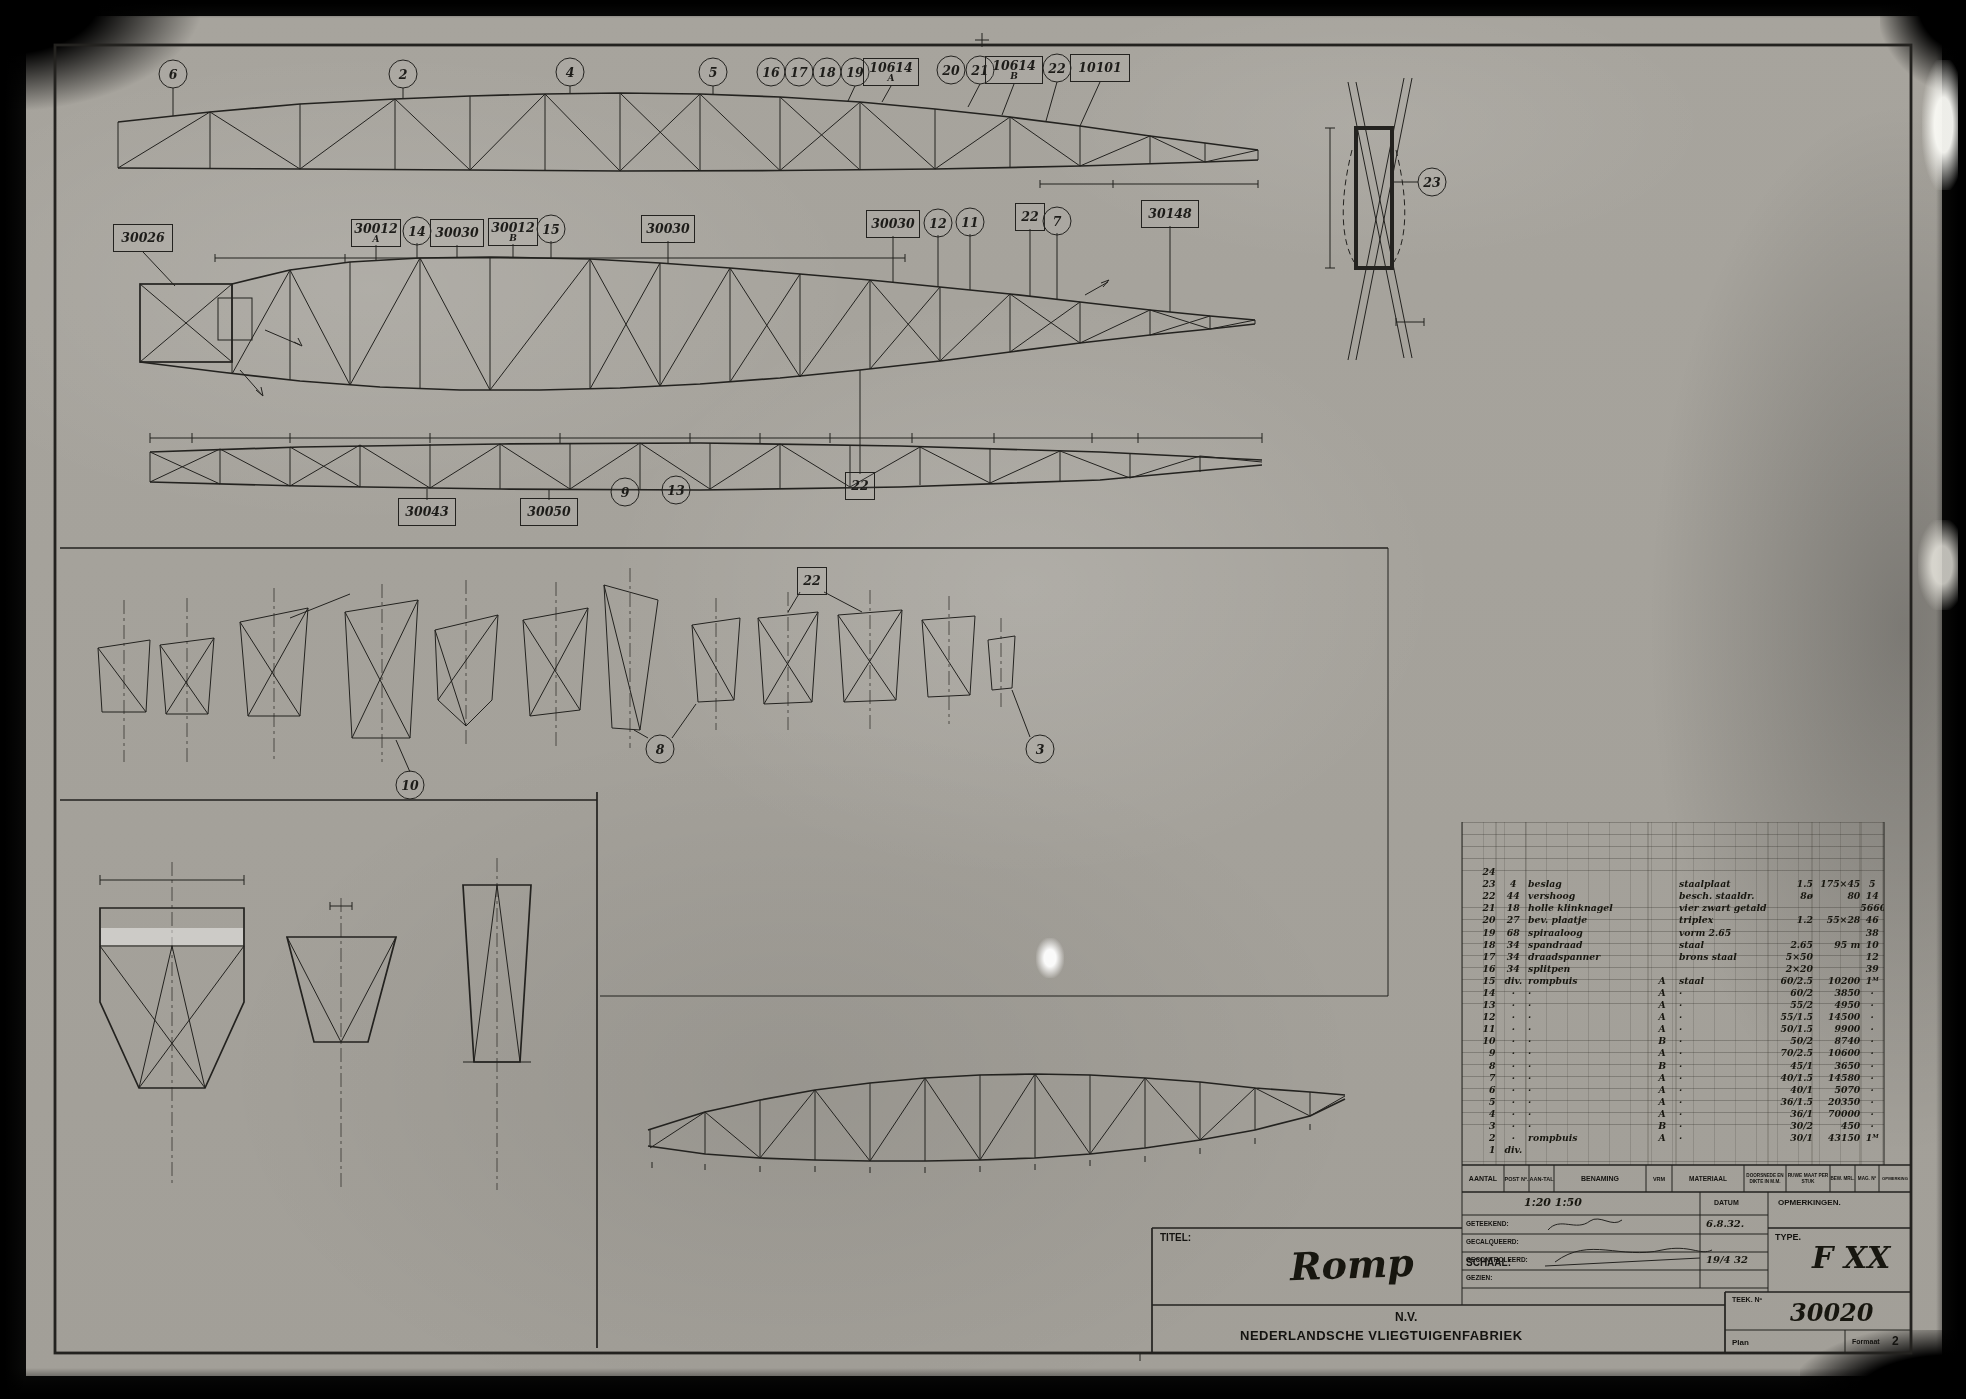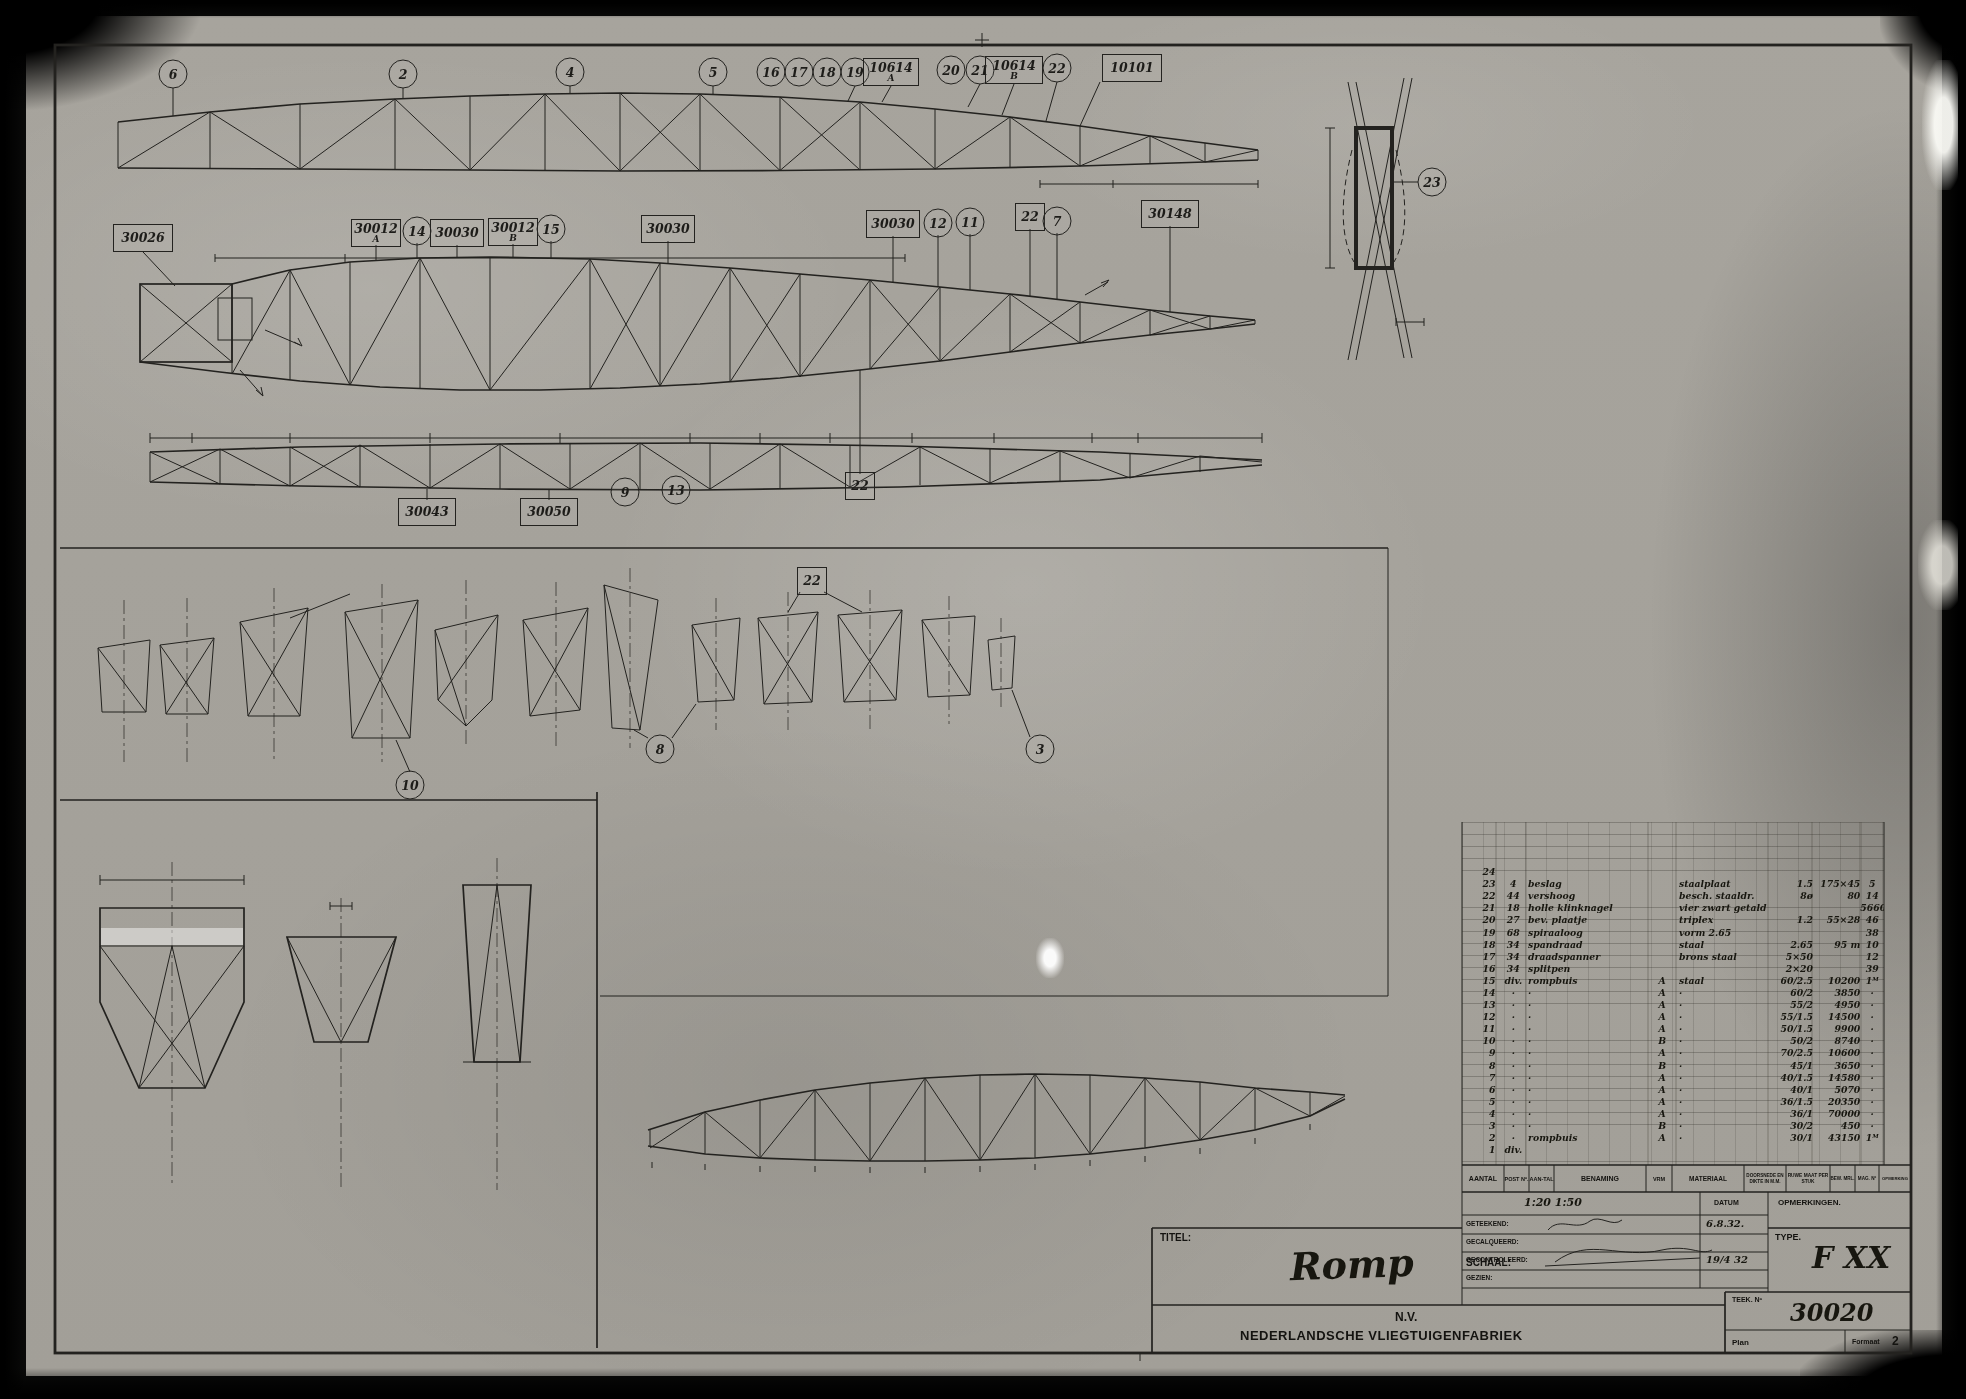--- a/index.html
+++ b/index.html
@@ -532,21 +532,21 @@
 
       </div>
       <div class="callout box" style="left: 1014px; top: 70px; width: 52px;">
         <span class="co-main">10614</span>
         <span class="co-sub">B</span>
       </div>
       <div class="callout circle" style="left: 1057px; top: 68px;">
         <span class="co-main">22</span>
 
       </div>
-      <div class="callout box" style="left: 1100px; top: 68px; width: 54px; margin-left: 32px;">
+      <div class="callout box" style="left: 1100px; top: 68px; width: 54px;">
         <span class="co-main">10101</span>
 
       </div>
       <div class="callout box" style="left: 143px; top: 238px; width: 54px;">
         <span class="co-main">30026</span>
 
       </div>
       <div class="callout box" style="left: 376px; top: 233px; width: 44px;">
         <span class="co-main">30012</span>
         <span class="co-sub">A</span>

